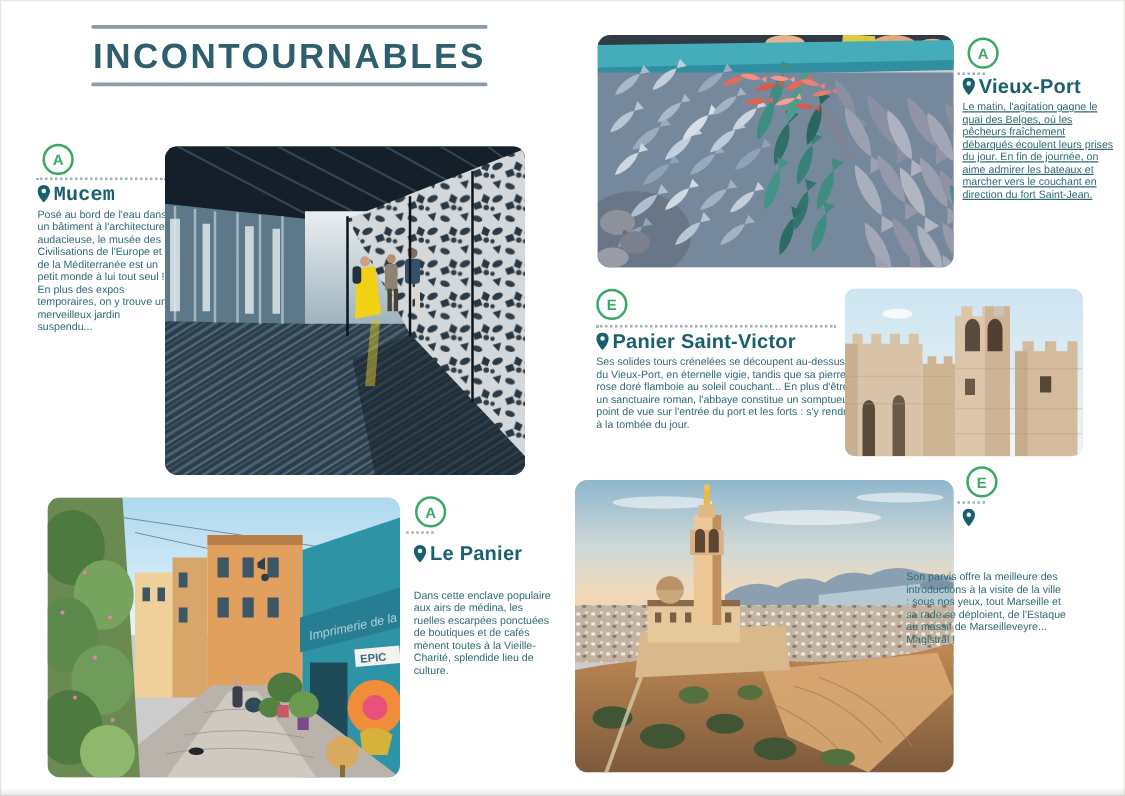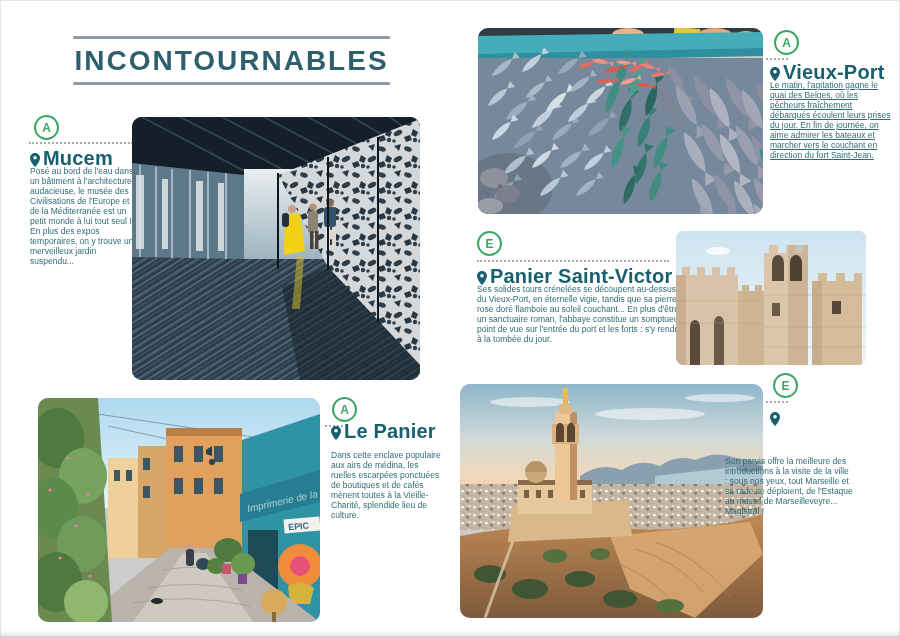--- a/index.html
+++ b/index.html
@@ -6,36 +6,36 @@
   .page{
     position:relative;width:900px;height:637px;background:#ffffff;
     font-family:"Liberation Sans",sans-serif;overflow:hidden;
     box-shadow:inset 0 0 0 1px #e6e6e2;
   }
   .page::after{
     content:"";position:absolute;left:0;right:0;bottom:0;height:7px;
     background:linear-gradient(to top,rgba(0,0,0,.10),rgba(0,0,0,0));pointer-events:none;
   }
   
-  .title-block{position:absolute;left:73px;top:36px;width:317px;}
+  .title-block{position:absolute;left:73px;top:20px;width:317px;}
   .rule{height:3px;background:#8a9bab;border-radius:2px;}
   .title-text{
     text-align:center;font-size:28px;font-weight:bold;color:#2e5f6d;
     letter-spacing:2px;line-height:1;padding:8px 0 7px 0;white-space:nowrap;
   }
   
   .marker{
     position:absolute;width:21px;height:21px;border:2px solid #3aa765;border-radius:50%;
     color:#3aa765;font-size:12px;font-weight:bold;background:#fff;
     display:flex;align-items:center;justify-content:center;
   }
   .dots{position:absolute;border-top:2px dotted #9fb0bb;height:0;}
   
   .heading{
-    position:absolute;color:#19606f;font-weight:bold;font-size:20px;
+    position:absolute;color:#19606f;font-weight:bold;font-size:16px;
     line-height:1.06;letter-spacing:.2px;
   }
   .heading svg{vertical-align:-2px;margin-right:3px;}
   
   .body-text{
     position:absolute;color:#2f6b77;font-size:8.5px;line-height:1.18;
     letter-spacing:0;
   }
   
   .photo{position:absolute;border-radius:10px;overflow:hidden;background:#ccc;}
@@ -49,21 +49,21 @@
   <div class="title-block">
     <div class="rule"></div>
     <div class="title-text">INCONTOURNABLES</div>
     <div class="rule"></div>
   </div>
 
   <div class="marker" style="left:34px;top:115px;">
     <span>A</span>
   </div>
   <div class="dots" style="left:29px;top:142px;width:104px;"></div>
-  <div class="heading" style="left:30px;top:148px;width:102px;">
+  <div class="heading" style="left:30px;top:148px;width:102px;font-family:Liberation Mono, monospace;">
     <svg width="10" height="14" viewBox="0 0 10 14">
         <path d="M5 0C2.2 0 0 2.2 0 5c0 3.8 5 9 5 9s5-5.2 5-9C10 2.2 7.8 0 5 0z" fill="#19606f"></path>
         <circle cx="5" cy="4.8" r="1.8" fill="#fff"></circle>
       </svg><span>Mucem</span>
   </div>
   <div class="body-text" style="left:30px;top:166px;width:106px;">Posé au bord de l'eau dans un bâtiment à l'architecture audacieuse, le musée des Civilisations de l'Europe et de la Méditerranée est un petit monde à lui tout seul ! En plus des expos temporaires, on y trouve un merveilleux jardin suspendu...</div>
 
   <div class="photo" style="left:132px;top:117px;width:288px;height:263px;">
     <svg viewBox="0 0 288 263" preserveAspectRatio="none">
       <defs>
@@ -385,27 +385,27 @@
             <circle cx="22" cy="160" r="1.6"></circle>
             <circle cx="52" cy="178" r="1.6"></circle>
         </g>
       </g>
     </svg>
   </div>
   <div class="marker" style="left:332px;top:397px;">
     <span>A</span>
   </div>
   <div class="dots" style="left:325px;top:425px;width:22px;"></div>
-  <div class="heading" style="left:331px;top:421px;width:110px;">
+  <div class="heading" style="left:331px;top:436px;width:110px;">
     <svg width="10" height="14" viewBox="0 0 10 14">
         <path d="M5 0C2.2 0 0 2.2 0 5c0 3.8 5 9 5 9s5-5.2 5-9C10 2.2 7.8 0 5 0z" fill="#19606f"></path>
         <circle cx="5" cy="4.8" r="1.8" fill="#fff"></circle>
       </svg><span>Le Panier</span>
   </div>
-  <div class="body-text" style="left:331px;top:450px;width:112px;">Dans cette enclave populaire aux airs de médina, les ruelles escarpées ponctuées de boutiques et de cafés mènent toutes à la Vieille-Charité, splendide lieu de culture.</div>
+  <div class="body-text" style="left:331px;top:471px;width:112px;">Dans cette enclave populaire aux airs de médina, les ruelles escarpées ponctuées de boutiques et de cafés mènent toutes à la Vieille-Charité, splendide lieu de culture.</div>
 
   <div class="photo" style="left:460px;top:384px;width:303px;height:234px;">
     <svg viewBox="0 0 303 234" preserveAspectRatio="none">
       <defs>
         <linearGradient id="sky3" x1="0" y1="0" x2="0" y2="1">
           <stop offset="0" stop-color="#8fb6cc"></stop>
             <stop offset=".45" stop-color="#cfd9d8"></stop>
             <stop offset=".75" stop-color="#f0d9ba"></stop>
             <stop offset="1" stop-color="#f2cfae"></stop>
         </linearGradient>

